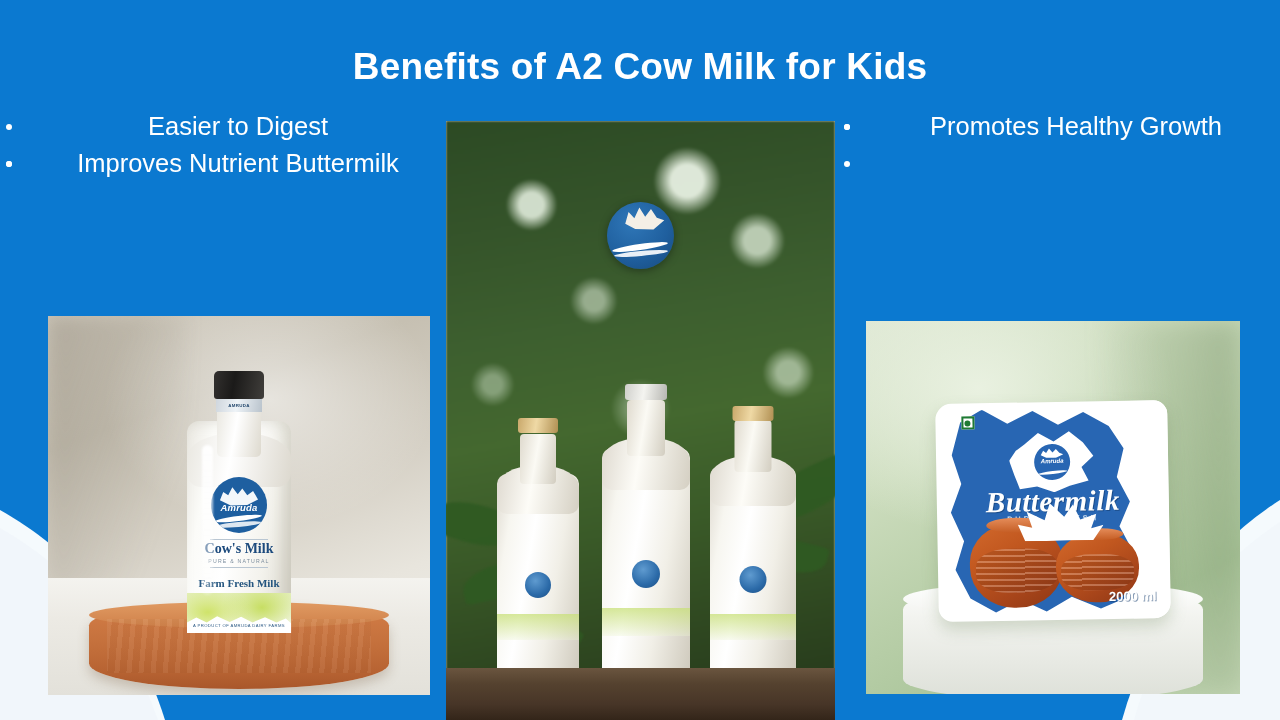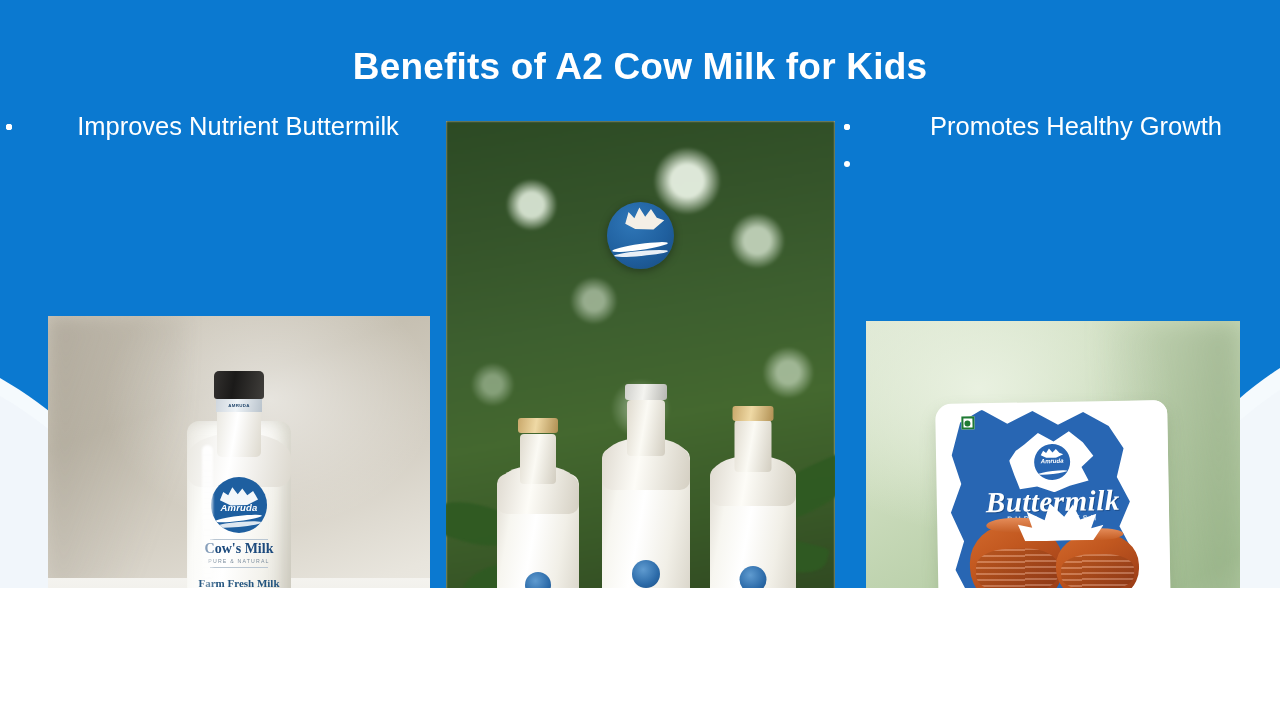--- a/index.html
+++ b/index.html
@@ -6,21 +6,21 @@
     margin: 0;
     padding: 0;
     background: #ffffff;
   }
   body {
     font-family: "Liberation Sans", sans-serif;
   }
   #poster {
     position: relative;
     width: 1280px;
-    height: 588px;
+    height: 720px;
     overflow: hidden;
     background: #0b79d0;
     text-decoration: underline;
   }
 
   
   .swoosh {
     position: absolute;
     pointer-events: none;
   }
@@ -407,20 +407,21 @@
   <svg class="swoosh swoosh-right" viewBox="0 0 250 340" preserveAspectRatio="none">
     <path d="M250,120 C180,165 120,240 92,340 L250,340 Z" fill="#ffffff" opacity="0.96"></path>
     <path d="M250,142 C186,184 128,252 104,340 L250,340 Z" fill="#eef4fa" opacity="0.55"></path>
   </svg>
 
   <div class="title">Benefits of A2 Cow Milk for Kids</div>
 
   <ul class="bullets left">
     <li>
       <span class="dot"></span>
+      <span>Easier to Digest</span>
     </li>
     <li>
       <span class="dot"></span>
     </li>
     <li>
       <span class="dot"></span>
       <span>Improves Nutrient Buttermilk</span>
     </li>
   </ul>
 

